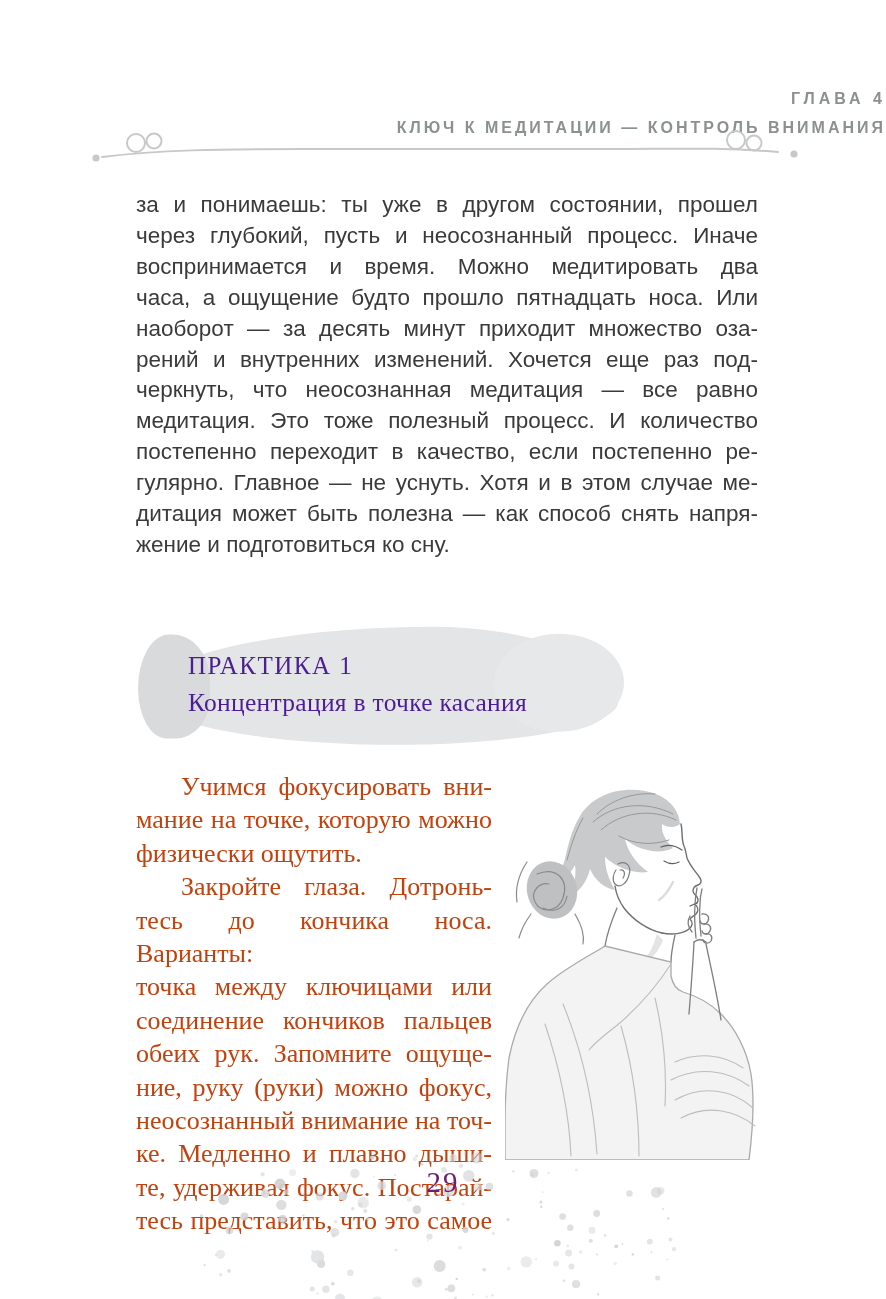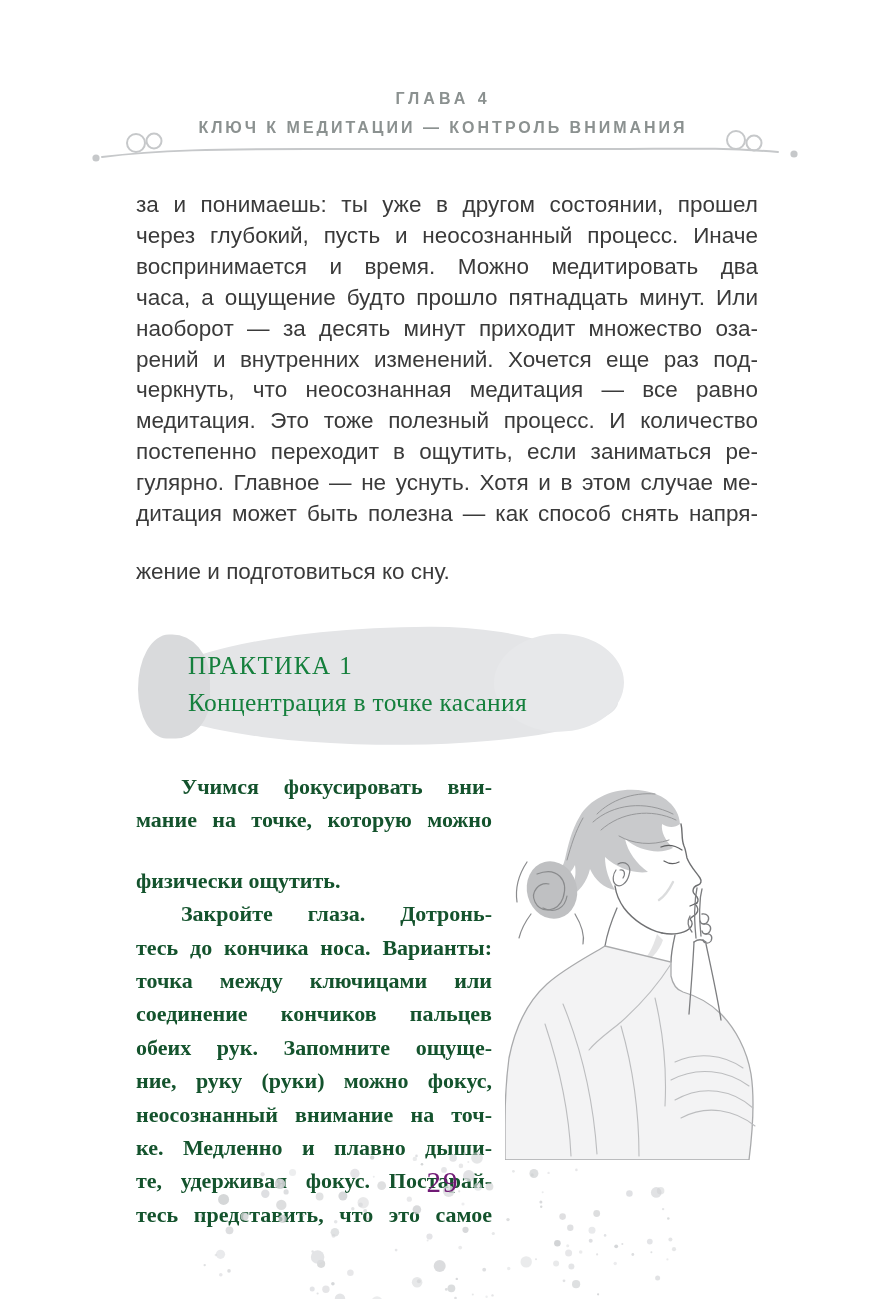--- a/index.html
+++ b/index.html
@@ -3,65 +3,64 @@
 <meta charset="utf-8">
 <style>
   html,body { margin:0; padding:0; background:#ffffff; }
   .page {
     position:relative; width:886px; height:1299px; background:#ffffff;
     overflow:hidden; font-family:"Liberation Sans", sans-serif;
   }
 
   
   .chapter-num, .chapter-title {
-    position:absolute; left:0; right:0; text-align:center;
+    position:absolute; left:0; right:0; text-align:right;
     color:#8b9190; font-family:"Liberation Sans", sans-serif;
     font-weight:bold;
   }
   .chapter-num  { top:90px;  font-size:16px; letter-spacing:4px; }
   .chapter-title{ top:119px; font-size:16px; letter-spacing:3px; }
   .divider { position:absolute; left:88px; top:120px; }
 
   
   .main-par {
     position:absolute; left:136px; top:190px; width:622px;
     font-size:22.5px; line-height:30.9px; color:#3a3a3a;
     font-family:"Liberation Sans", sans-serif;
   }
   .tline { text-align:justify; text-align-last:justify; white-space:normal; }
-  .tline.end { text-align-last:left;margin-top:27px; }
+  .tline.end { text-align-last:left; }
   .tline.ind { text-indent:45px; }
 
   
   .brush {
     position:absolute; left:146px; top:627px; width:472px; height:118px;
     background:#e4e5e7; transform:rotate(-0.4deg);
     border-radius:60% 40% 45% 55% / 55% 65% 35% 45%;
   }
   .brush::before {
     content:""; position:absolute; left:-8px; top:6px; width:72px; height:104px;
     background:#d9dadc; border-radius:50% 60% 55% 45% / 60% 50% 45% 55%;
   }
   .brush::after {
     content:""; position:absolute; right:-6px; top:8px; width:130px; height:98px;
     background:#e7e8ea; border-radius:50%;
   }
   .practice-head {
     position:absolute; left:188px; top:652px; z-index:2;
-    font-family:"Liberation Serif", serif; color:#15803d;
+    font-family:"Liberation Serif", serif; color:#4c1d95;
   }
   .practice-label { font-size:25px; letter-spacing:1.5px; }
   .practice-title { font-size:25.5px; margin-top:8px; letter-spacing:0.3px; }
 
   
   .practice-par {
     position:absolute; left:136px; top:770px; width:356px;
-    font-size:22px; line-height:33.4px; color:#14532d;
+    font-size:26px; line-height:33.4px; color:#c2410c;
     font-family:"Liberation Serif", serif;
-    font-weight:bold;
   }
   .illus { position:absolute; left:505px; top:762px; width:285px; height:398px; }
 
   
   .page-num {
     position:absolute; left:0; right:0; top:1166px; text-align:center;
     font-family:"Liberation Serif", serif; font-size:29px; letter-spacing:2px;
     color:#701a75; z-index:2;
   }
   .splatter { position:absolute; left:0; top:1135px; z-index:1; }
@@ -83,26 +82,26 @@
       <circle cx="666" cy="23" r="7.5"></circle>
     </g>
     <circle cx="8" cy="38" r="3.6" fill="#c6c8ca"></circle>
     <circle cx="706" cy="34" r="3.6" fill="#c6c8ca"></circle>
   </svg>
 
   <div class="main-par">
       <div class="tline">за и понимаешь: ты уже в другом состоянии, прошел</div>
       <div class="tline">через глубокий, пусть и неосознанный процесс. Иначе</div>
       <div class="tline">воспринимается и время. Можно медитировать два</div>
-      <div class="tline">часа, а ощущение будто прошло пятнадцать минут. Или</div>
+      <div class="tline">часа, а ощущение будто прошло пятнадцать носа. Или</div>
       <div class="tline">наоборот — за десять минут приходит множество оза-</div>
       <div class="tline">рений и внутренних изменений. Хочется еще раз под-</div>
       <div class="tline">черкнуть, что неосознанная медитация — все равно</div>
       <div class="tline">медитация. Это тоже полезный процесс. И количество</div>
-      <div class="tline">постепенно переходит в ощутить, если заниматься ре-</div>
+      <div class="tline">постепенно переходит в качество, если постепенно ре-</div>
       <div class="tline">гулярно. Главное — не уснуть. Хотя и в этом случае ме-</div>
       <div class="tline">дитация может быть полезна — как способ снять напря-</div>
       <div class="tline end">жение и подготовиться ко сну.</div>
     </div>
 
   <div class="brush"></div>
   <div class="practice-head">
     <div class="practice-label">ПРАКТИКА 1</div>
     <div class="practice-title">Концентрация в точке касания</div>
   </div>

